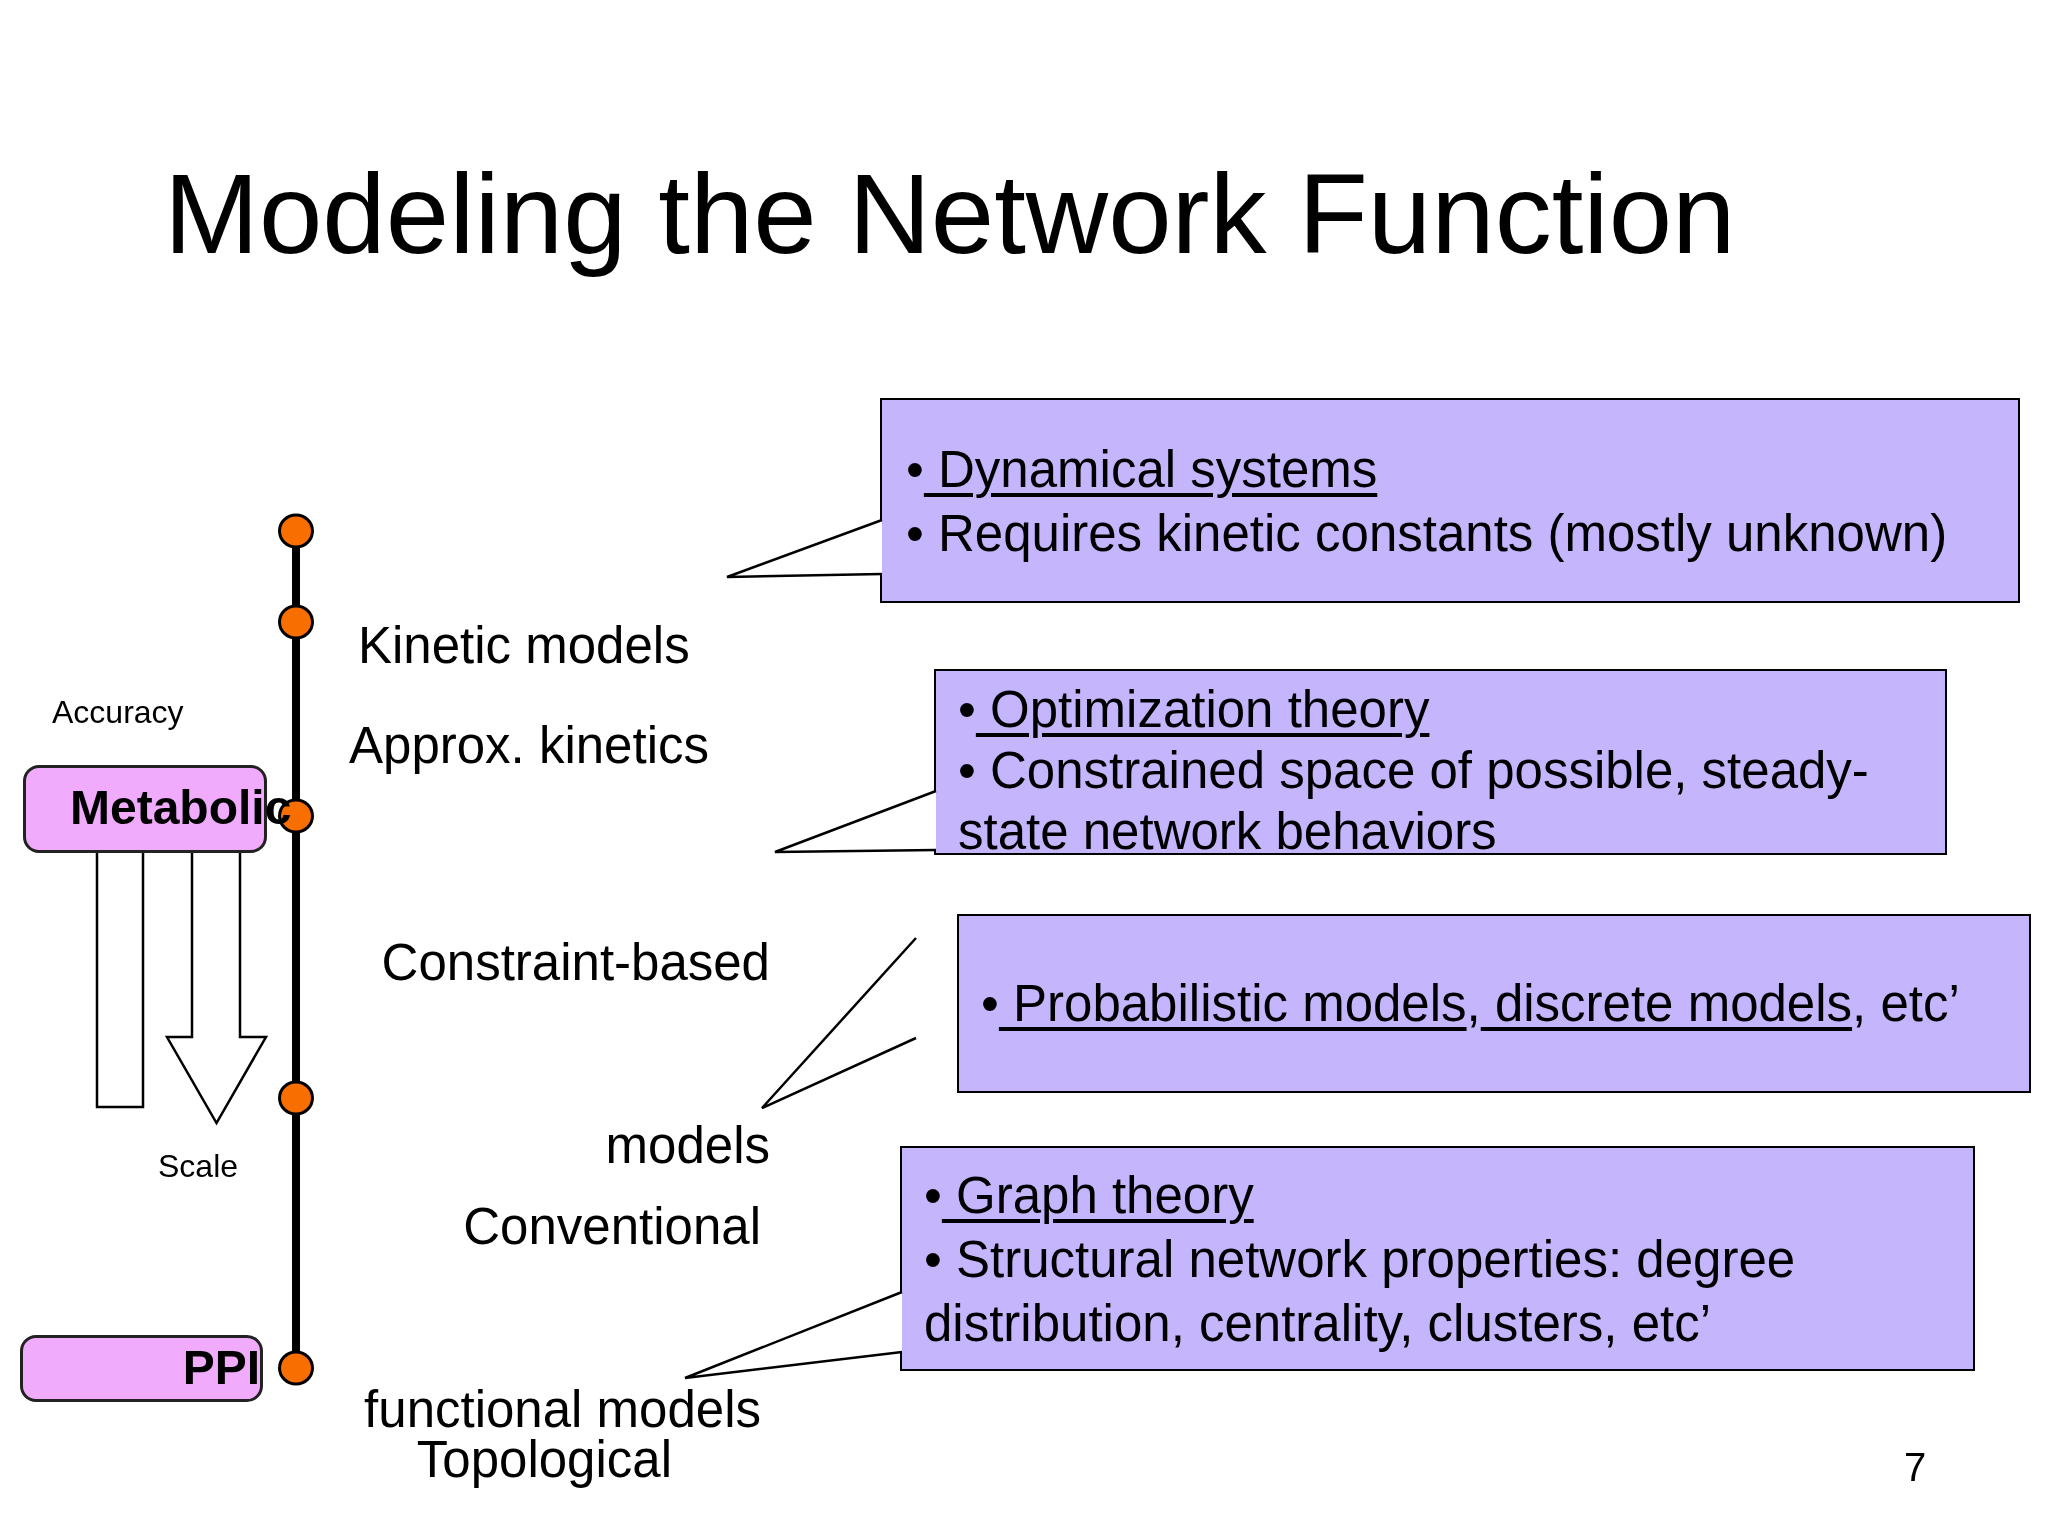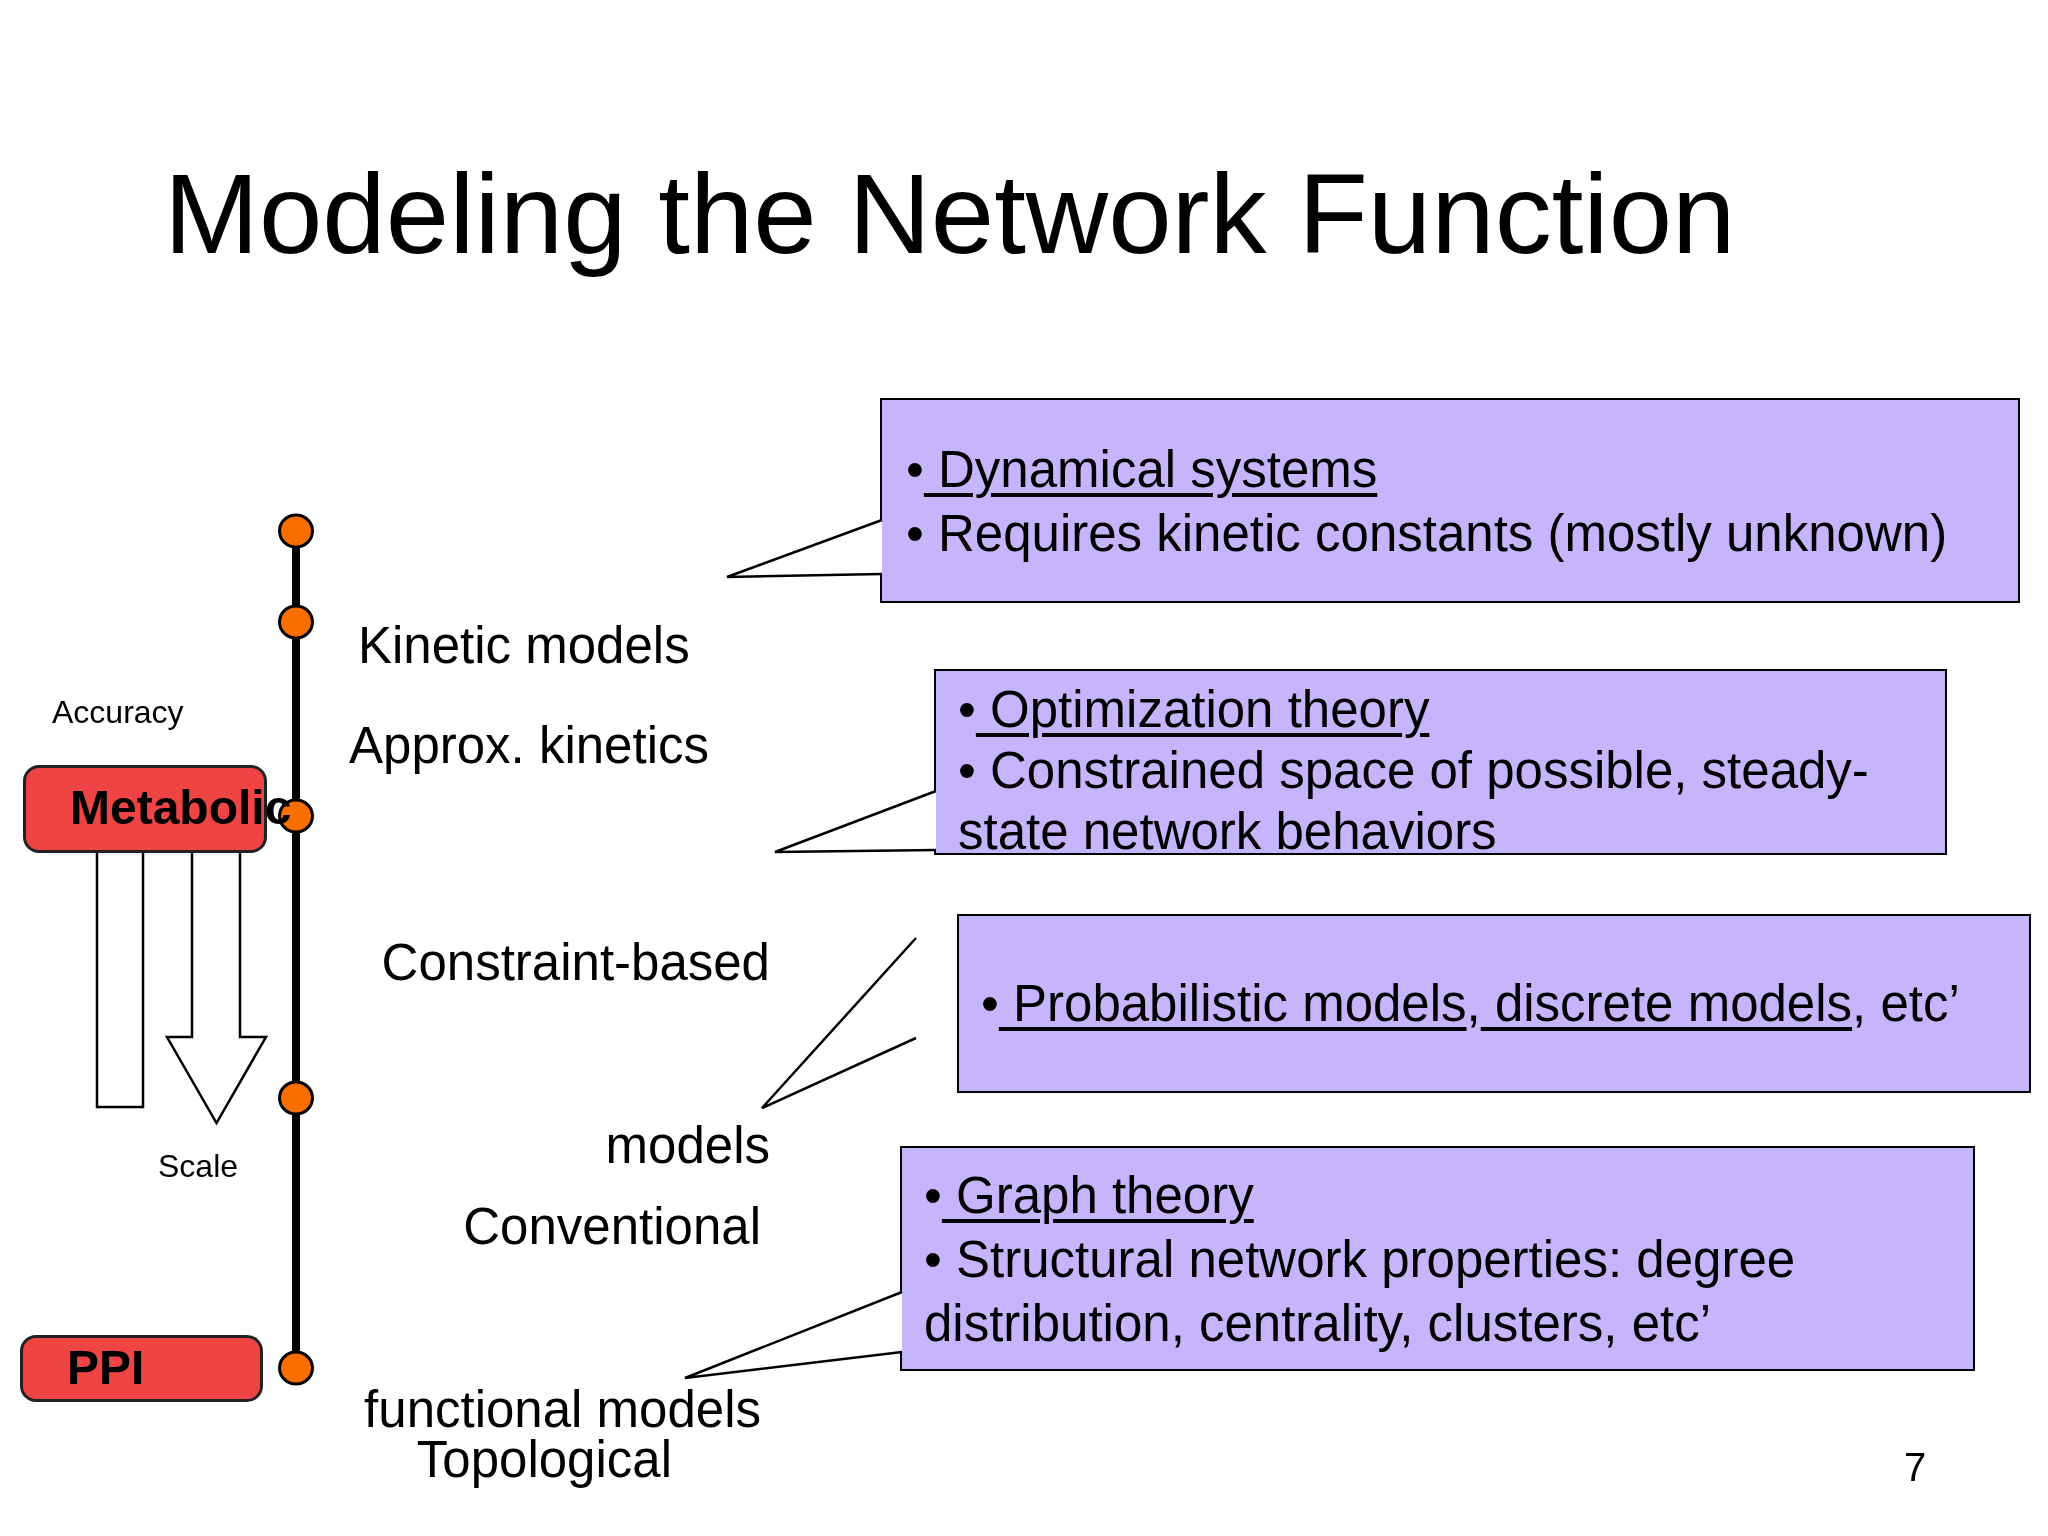--- a/index.html
+++ b/index.html
@@ -4,22 +4,22 @@
 <style>
   html,body{margin:0;padding:0;background:#fff;}
   .slide{position:relative;width:2048px;height:1536px;background:#FFFFFF;overflow:hidden;
          font-family:"Liberation Sans","DejaVu Sans",sans-serif;color:#000;}
   .abs{position:absolute;}
   .z1{z-index:1;} .z2{z-index:2;} .z3{z-index:3;pointer-events:none;}
   .title{left:122px;top:150px;font-size:114px;line-height:1.12;white-space:pre;margin-left:42px;}
   .lbl{font-size:51px;line-height:60px;white-space:pre;}
   .center{text-align:right;}
   .small{font-size:32px;line-height:52px;}
-  .nodebox{box-sizing:border-box;background:#ef4444;border:3px solid #222;border-radius:16px;
-           text-align:left;font-weight:bold;font-size:48px;padding-left:44px;}
+  .nodebox{box-sizing:border-box;background:#f0abfc;border:3px solid #222;border-radius:16px;
+           text-align:right;font-weight:bold;font-size:48px;padding-left:44px;}
   .callout{box-sizing:border-box;background:#c4b5fd;border:2px solid #000;}
   .cline{font-size:51px;white-space:pre;}
   .u{text-decoration:underline;text-decoration-thickness:4px;text-underline-offset:6px;}
   .c1{left:880px;top:398px;width:1140px;height:205px;padding:38px 10px 0 24px;}
   .c1 .cline{line-height:64px;}
   .c2{left:934px;top:669px;width:1013px;height:186px;padding:8px 10px 0 22px;}
   .c2 .cline{line-height:61px;}
   .c3{left:957px;top:914px;width:1074px;height:179px;padding:56px 9px 0 22px;}
   .c3 .cline{line-height:64px;}
   .c4{left:900px;top:1146px;width:1075px;height:225px;padding:16px 16px 0 22px;}

